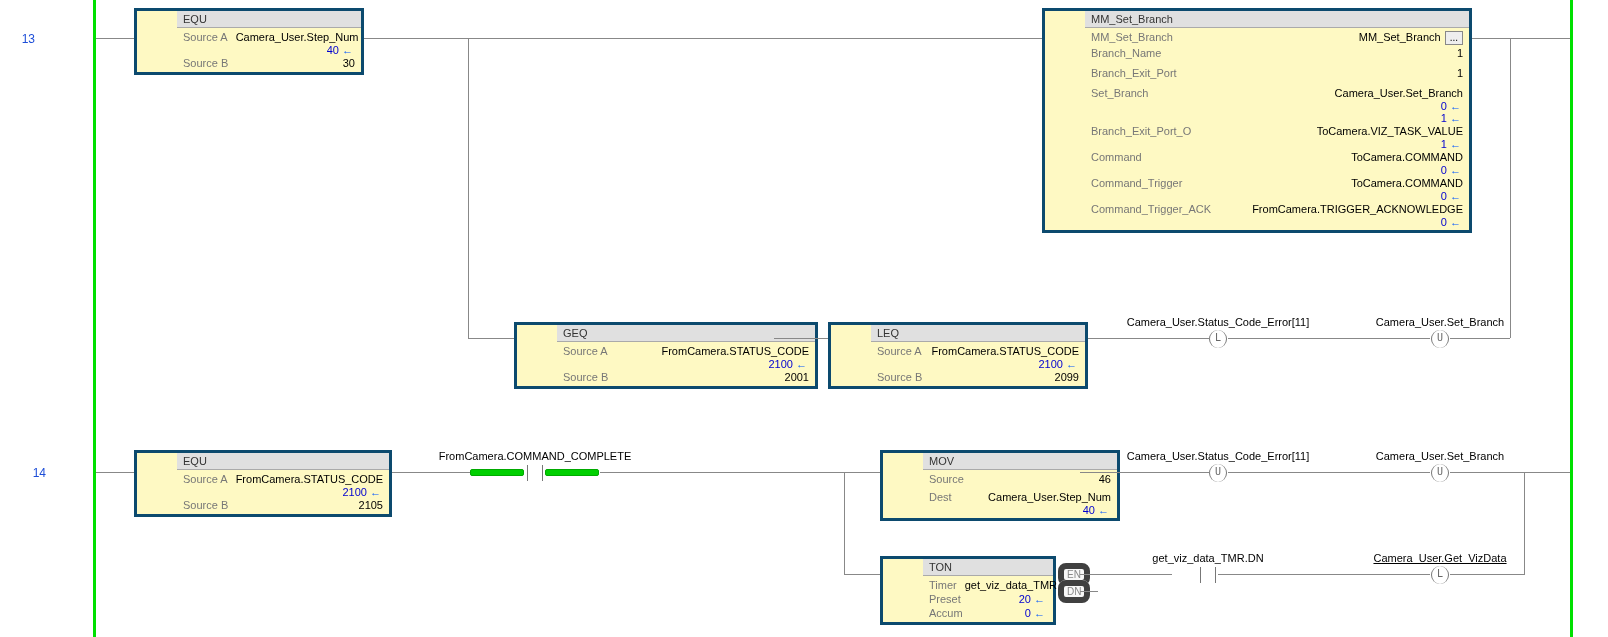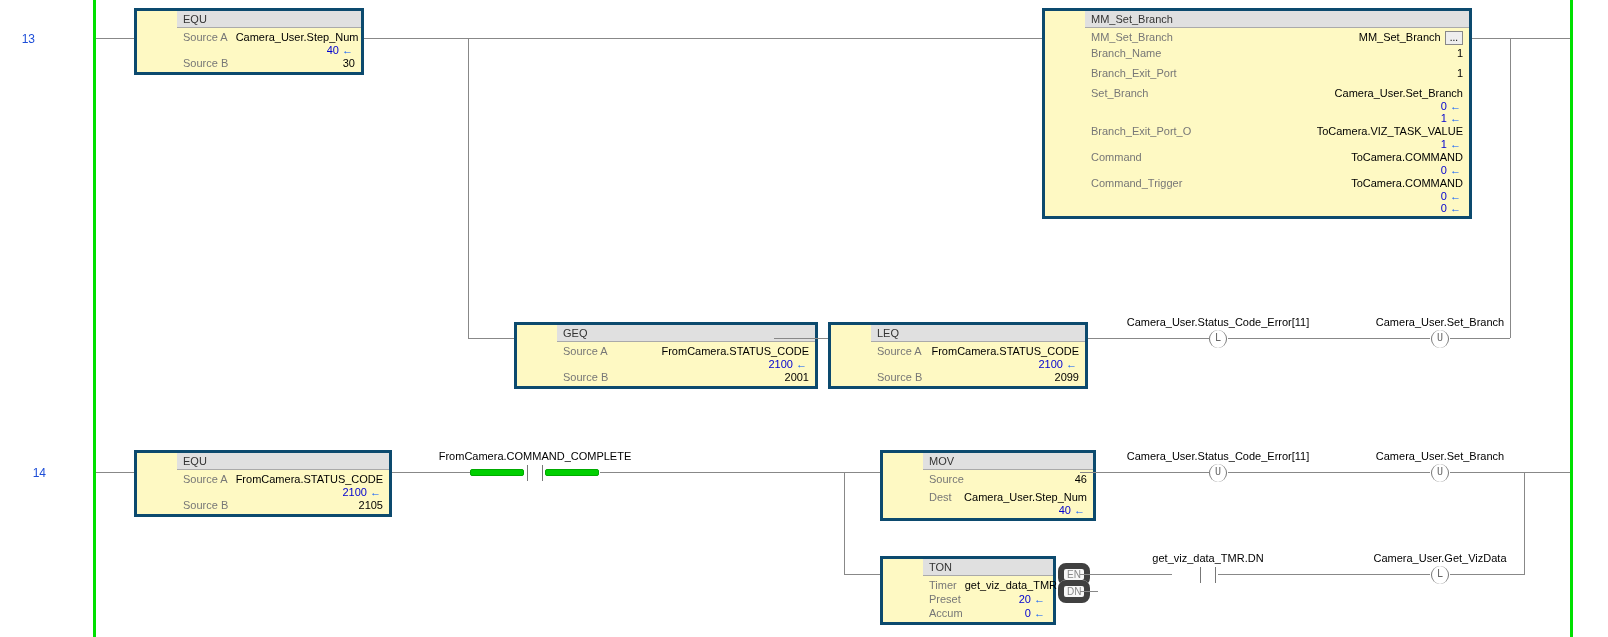--- a/index.html
+++ b/index.html
@@ -208,20 +208,24 @@
       <div class="brow">
         <span class="param-label">Command</span>
         <span class="param-val">ToCamera.COMMAND</span>
       </div>
       <div class="sub-val">0</div>
       <div class="brow">
         <span class="param-label">Command_Trigger</span>
         <span class="param-val">ToCamera.COMMAND</span>
       </div>
       <div class="sub-val">0</div>
+      <div class="brow">
+        <span class="param-label">Command_Trigger_ACK</span>
+        <span class="param-val">FromCamera.TRIGGER_ACKNOWLEDGE</span>
+      </div>
       <div class="sub-val">0</div>
     </div>
 </div>
 
 <div class="wire wire-h" style="left:1472px; top:38px; width:38px;"></div>
 
 <div class="wire wire-v" style="left:1510px; top:38px; height:300px;"></div>
 
 <div class="wire wire-h" style="left:1510px; top:38px; width:60px;"></div>
 
@@ -312,21 +316,21 @@
 
 <div class="green-pill" style="left:470px; top:469px; width:54px;"></div>
 <div class="green-pill" style="left:545px; top:469px; width:54px;"></div>
 
 <div class="wire wire-h" style="left:600px; top:472px; width:244px;"></div>
 
 <div class="wire wire-v" style="left:844px; top:472px; height:102px;"></div>
 
 <div class="wire wire-h" style="left:844px; top:472px; width:36px;"></div>
 
-<div class="block" style="left:880px; top:450px; width:216px;">
+<div class="block" style="left:880px; top:450px; width:240px;">
   <div class="block-title">MOV</div>
   <div class="block-body">
     <div class="brow">
       <span class="param-label">Source</span>
       <span class="param-val">46</span>
     </div>
     <div class="brow" style="margin-top:4px;">
       <span class="param-label">Dest</span>
       <span class="param-val">Camera_User.Step_Num</span>
     </div>
@@ -392,21 +396,21 @@
 
 <div class="contact" style="left:1128px; top:552px; width:160px;">
   <div class="contact-label">get_viz_data_TMR.DN</div>
   <div class="contact-sym">
     <div class="contact-bar-l"></div>
     <div class="contact-bar-r"></div>
   </div>
 </div>
 <div class="wire wire-h" style="left:1218px; top:574px; width:144px;"></div>
 
-<div class="coil" style="left:1350px; top:552px; width:180px;">
+<div class="coil" style="left:1350px; top:552px; width:180px;text-decoration:underline;">
   <div class="coil-label">Camera_User.Get_VizData</div>
   <div class="coil-sym">
     <div class="coil-circle"></div>
     <div class="coil-letter">L</div>
   </div>
 </div>
 <div class="wire wire-h" style="left:1362px; top:574px; width:68px;"></div>
 <div class="wire wire-h" style="left:1450px; top:574px; width:75px;"></div>
 
 </body></html>

